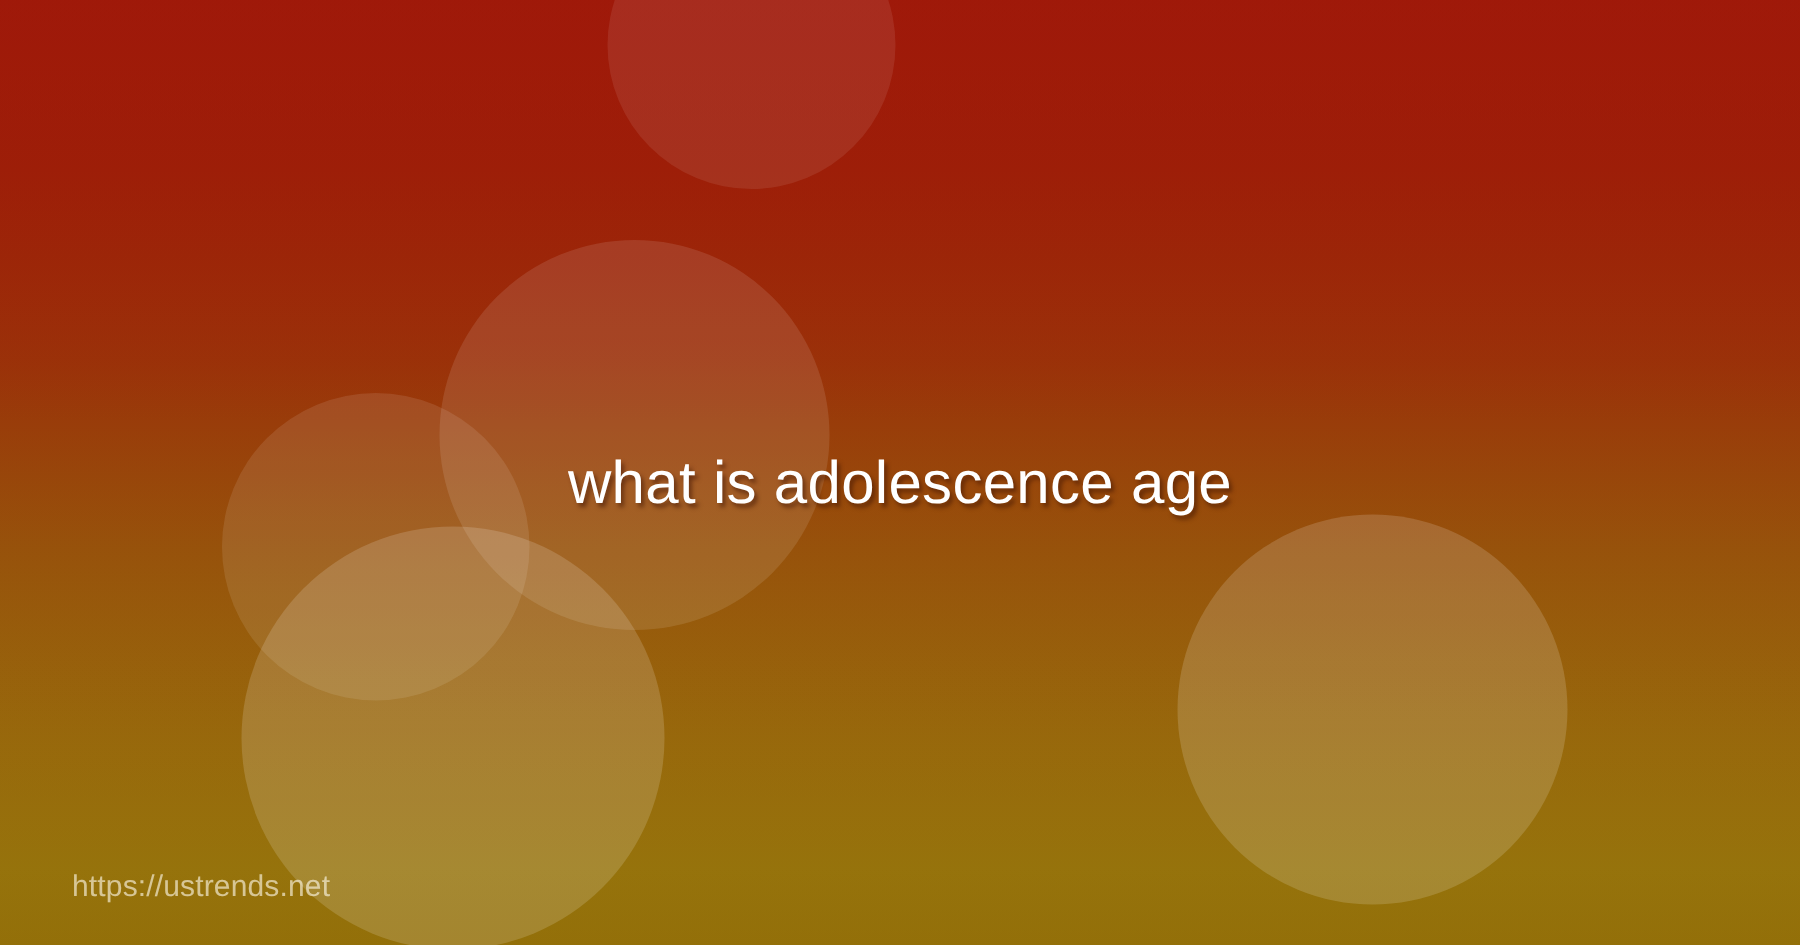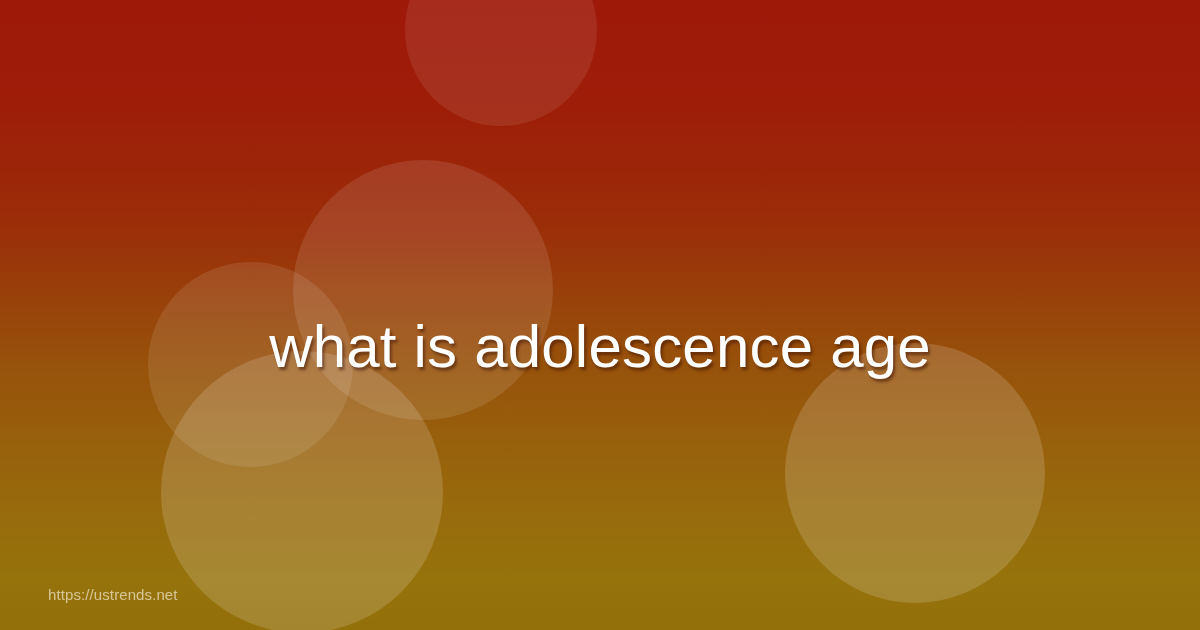--- a/index.html
+++ b/index.html
@@ -63,36 +63,36 @@
     background: rgba(255,255,255,0.155);
   }
 
   #headline {
     position: absolute;
     left: 0;
     right: 0;
     top: 273px;
     text-align: center;
     color: #ffffff;
-    font-size: 60px;
+    font-size: 40px;
     font-weight: 400;
     letter-spacing: 0.2px;
     line-height: 1.12;
     text-shadow: 2px 3px 3px rgba(60,18,4,0.55);
     padding: 0 60px;
     box-sizing: border-box;
     white-space: nowrap;
   }
 
   #site-url {
     position: absolute;
     left: 48px;
     bottom: 27px;
     color: rgba(255,250,235,0.62);
-    font-size: 15px;
+    font-size: 20px;
     font-weight: 400;
     letter-spacing: 0.1px;
   }
 </style>
 </head>
 <body>
 
 <div id="card">
 
   <div class="bg-gradient-overlay"></div>

